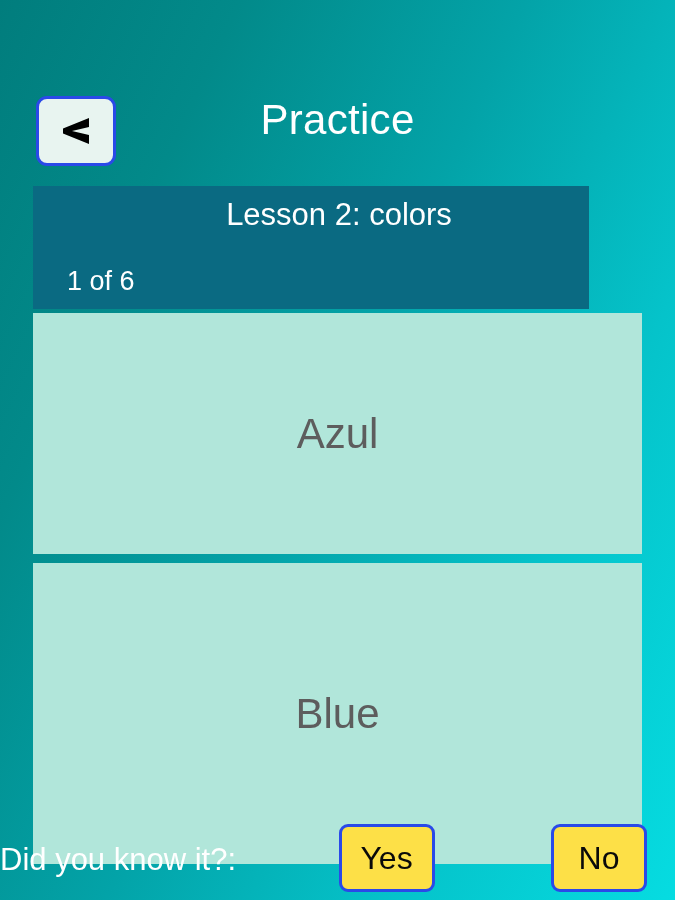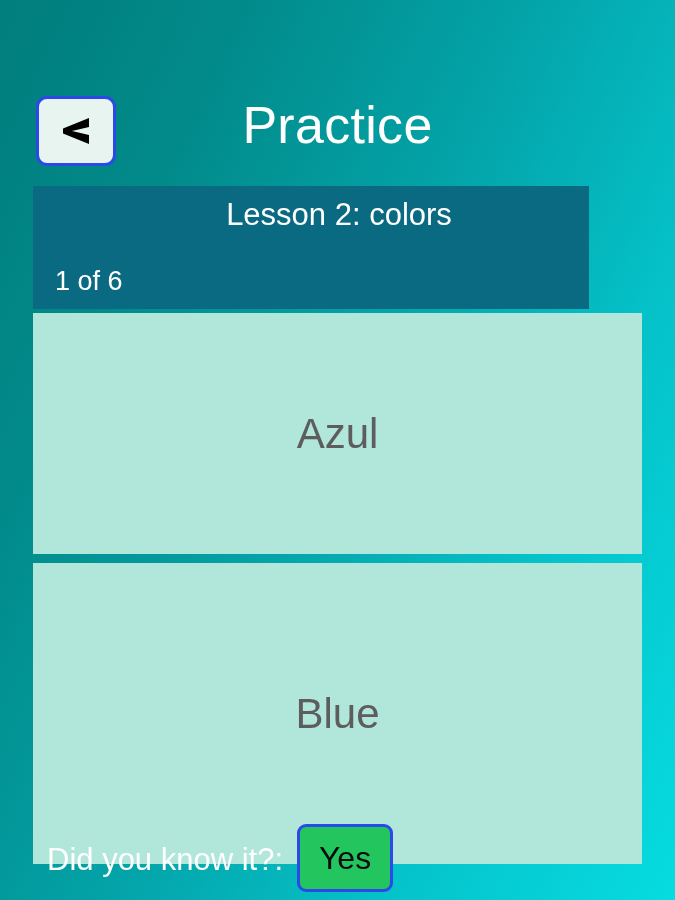--- a/index.html
+++ b/index.html
@@ -52,21 +52,21 @@
     height: 34px;
   }
 
   #page-title {
     position: absolute;
     left: 0;
     top: 99px;
     width: 675px;
     text-align: center;
     color: #ffffff;
-    font-size: 52px;
+    font-size: 42px;
     font-weight: 400;
     letter-spacing: 0.3px;
     line-height: 1;
   }
 
   
   #lesson-banner {
     position: absolute;
     left: 33px;
     top: 186px;
@@ -85,21 +85,21 @@
     font-size: 31px;
     font-weight: 400;
     line-height: 1;
   }
 
   #progress-row {
     position: absolute;
     bottom: 14px;
     left: 0;
     width: 612px;
-    padding: 0 22px;
+    padding: 0 34px;
     display: flex;
     align-items: flex-end;
     justify-content: space-between;
   }
 
   #progress-counter {
     font-size: 27px;
     line-height: 1;
   }
 
@@ -138,38 +138,37 @@
 
   
   #answer-bar {
     position: absolute;
     left: 0;
     bottom: 0;
     width: 675px;
     height: 84px;
     display: flex;
     align-items: center;
-    justify-content: flex-start;
-    padding-left: 47px;
+    justify-content: space-between;
   }
 
   #answer-prompt {
     color: #ffffff;
     font-size: 31px;
     font-weight: 400;
     line-height: 1;
     white-space: nowrap;
     margin-right: 14px;
     margin-top: 2px;
   }
 
   .answer-button {
     width: 96px;
     height: 68px;
-    background: #22c55e;
+    background: #fde047;
     border: 3px solid #2a49e8;
     border-radius: 9px;
     color: #0a0a0a;
     font-family: "Liberation Sans", sans-serif;
     font-size: 32px;
     line-height: 1;
     display: flex;
     align-items: center;
     justify-content: center;
     cursor: pointer;
@@ -201,13 +200,14 @@
   <span class="card-text">Azul</span>
 </div>
 
 <div class="flash-card" id="card-translation">
   <span class="card-text">Blue</span>
 </div>
 
 <div id="answer-bar">
   <span id="answer-prompt">Did you know it?:</span>
   <button class="answer-button">Yes</button>
+  <button class="answer-button">No</button>
 </div>
 
 </body></html>

